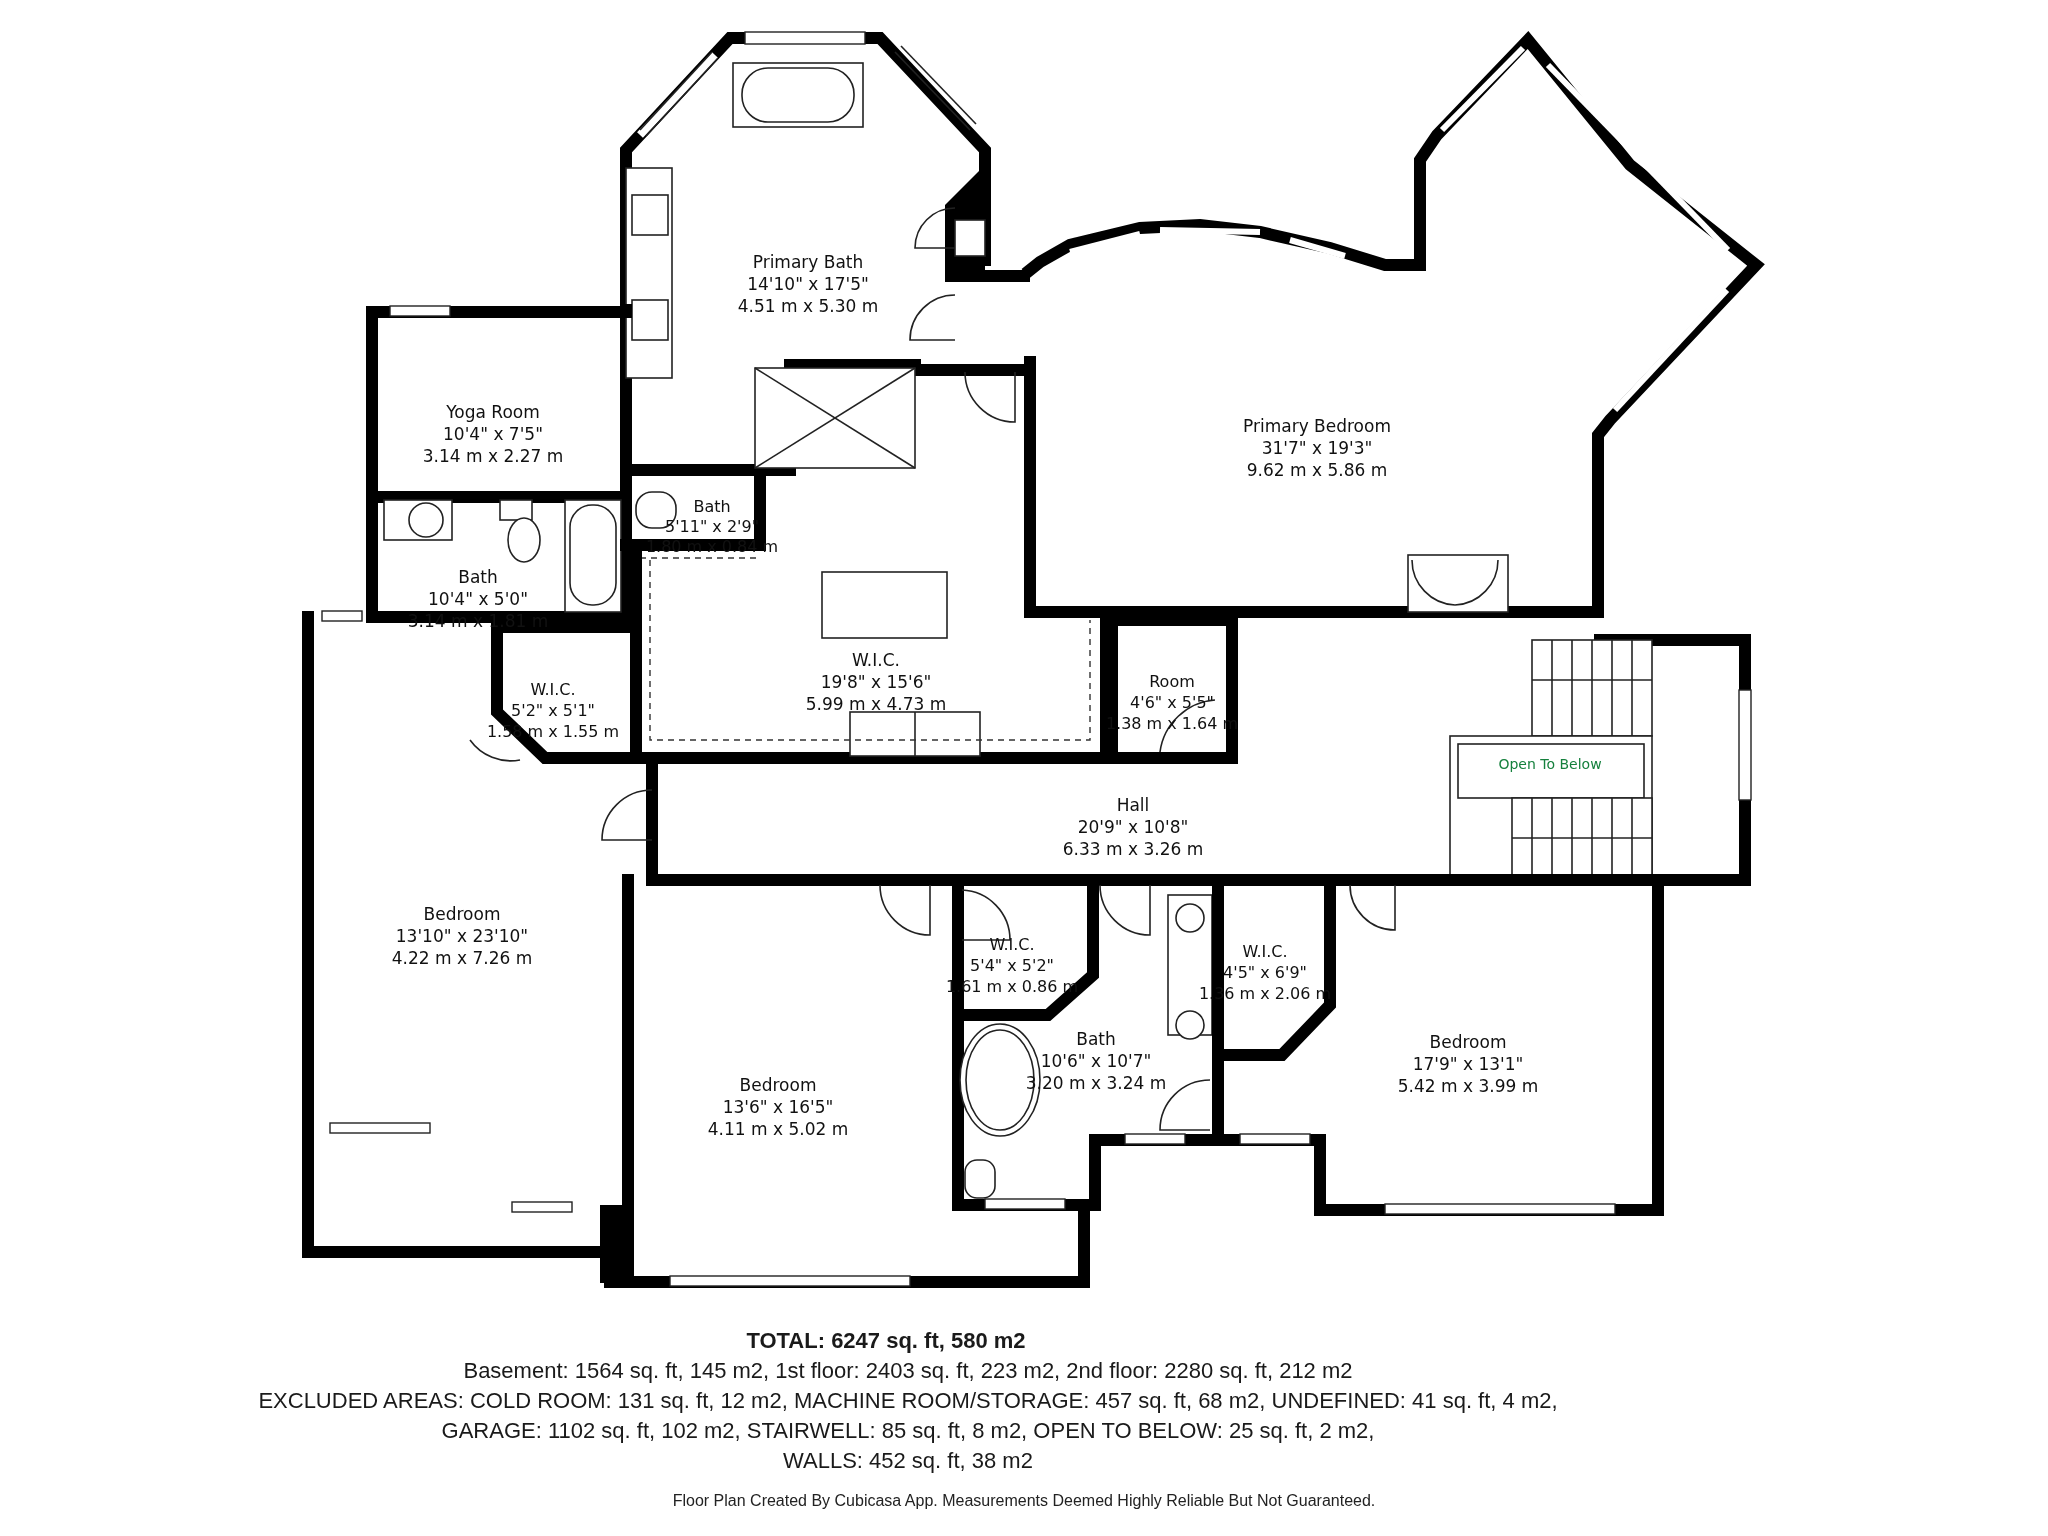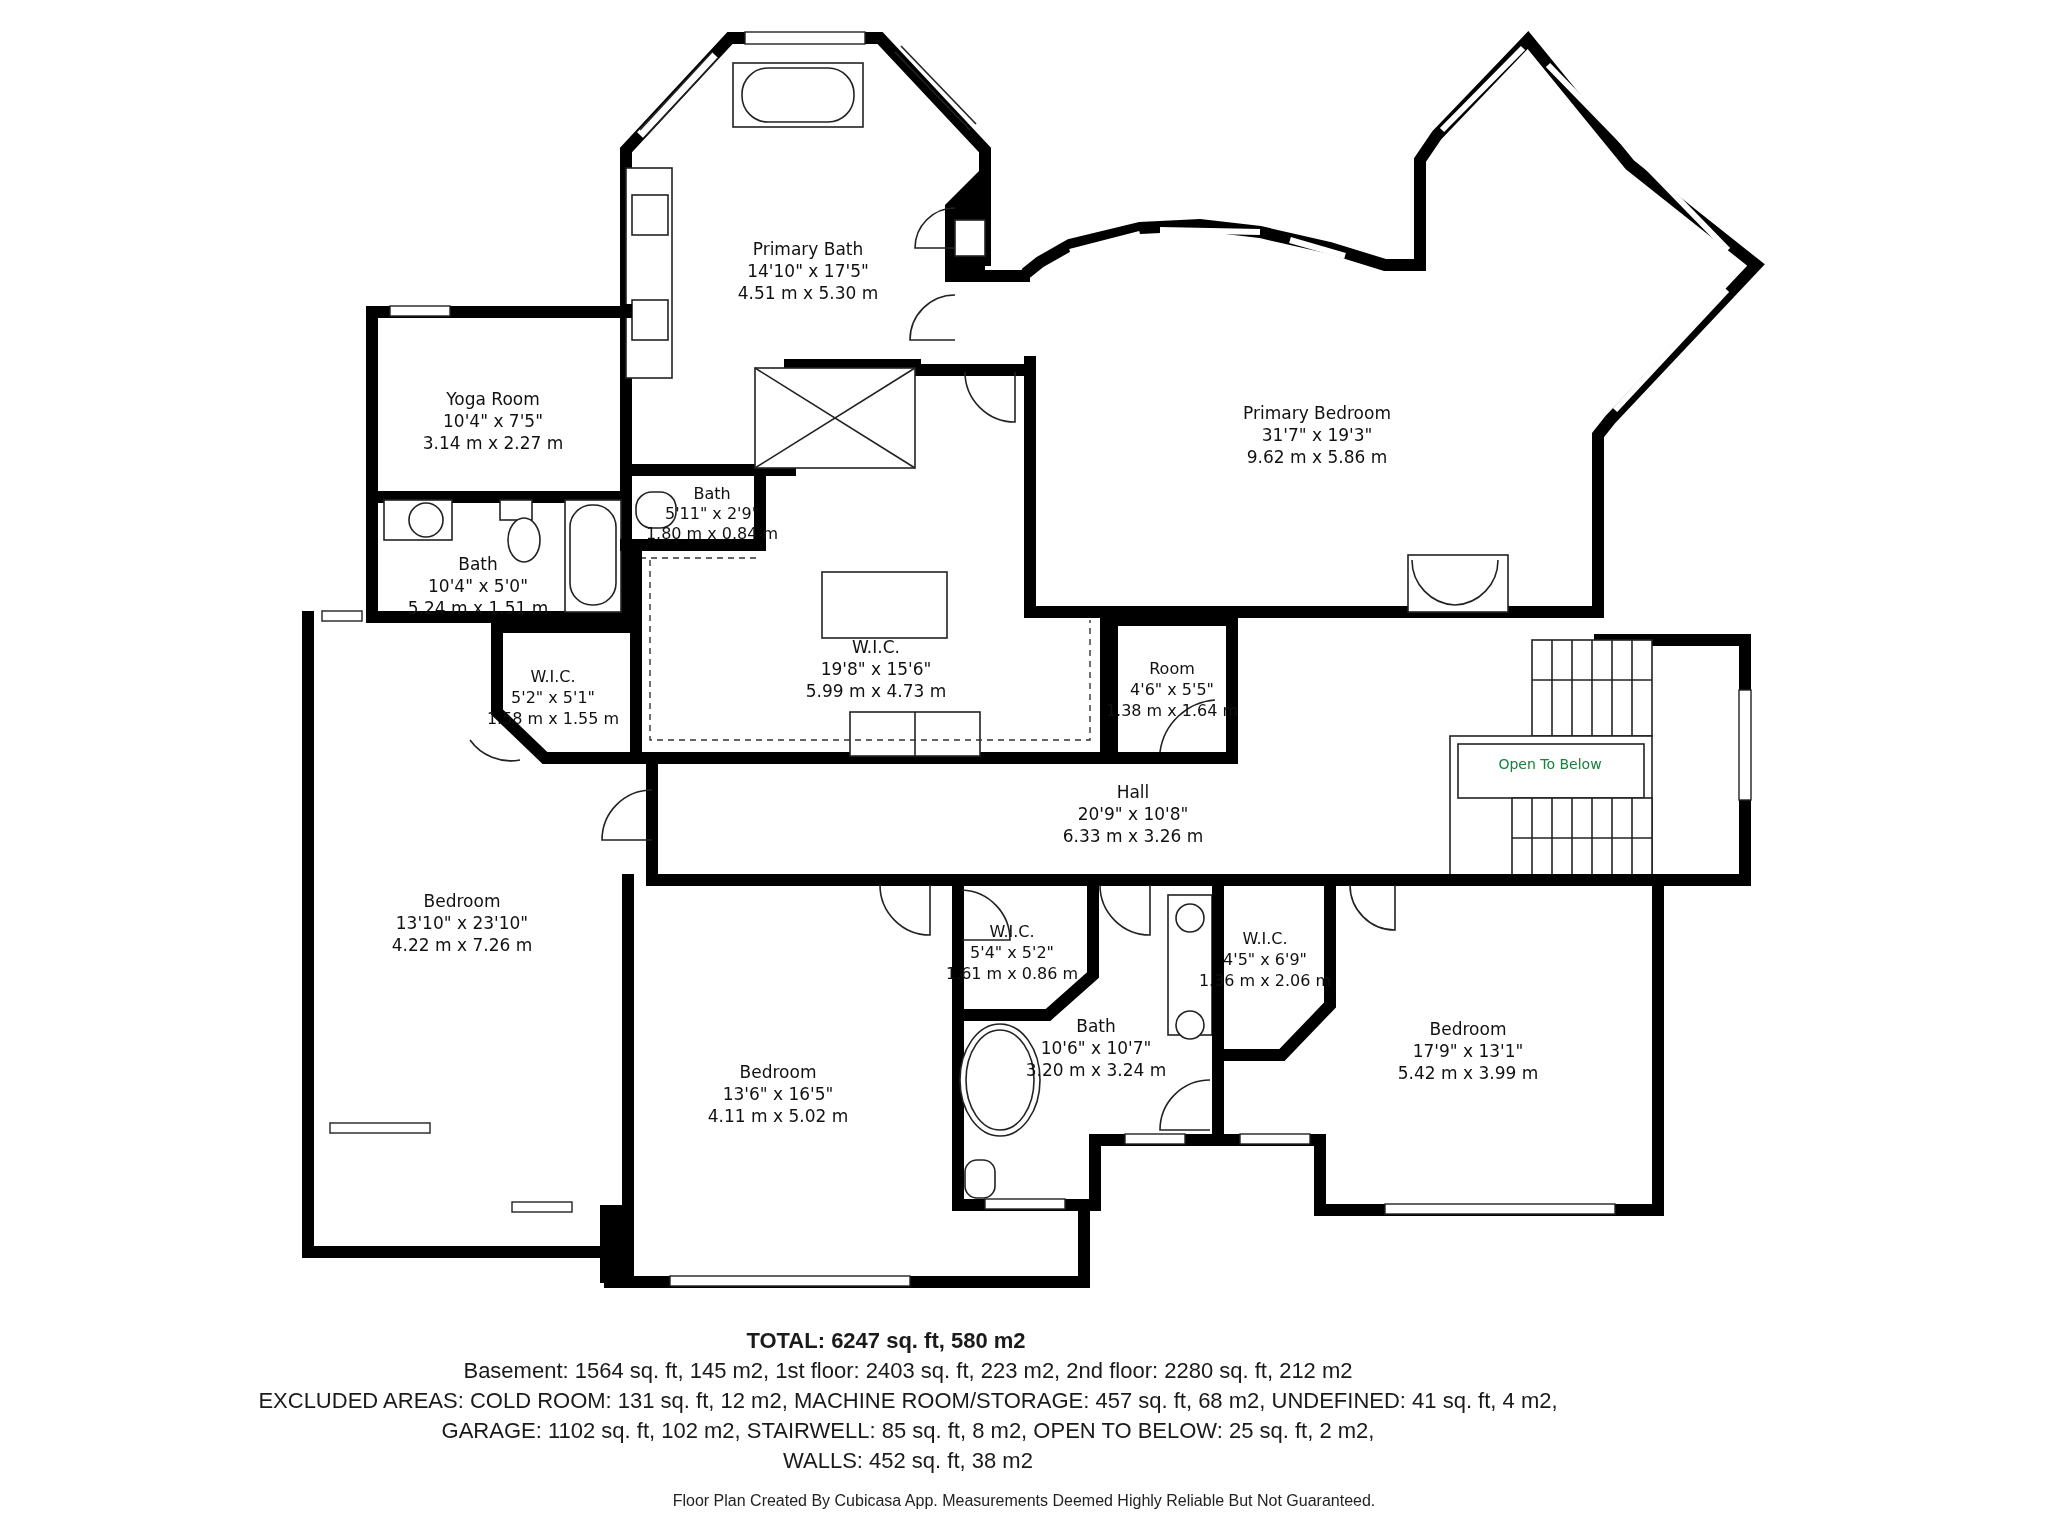--- a/index.html
+++ b/index.html
@@ -6,21 +6,21 @@
   body { width: 2048px; height: 1536px; position: relative; overflow: hidden;
          font-family: "DejaVu Sans", "Liberation Sans", sans-serif; color: #1a1a1a; }
   #plan { position: absolute; left: 0; top: 0; width: 2048px; height: 1300px; }
   .wall { fill: none; stroke: #000; stroke-width: 12; stroke-linejoin: miter; stroke-linecap: square; }
   .thin { fill: none; stroke: #222; stroke-width: 1.6; }
   .dash { fill: none; stroke: #333; stroke-width: 1.4; stroke-dasharray: 6 5; }
   .win { fill: #fff; stroke: #222; stroke-width: 1.4; }
   .solid { fill: #000; }
   .fixture { fill: #fff; stroke: #222; stroke-width: 1.6; }
   .room-label { position: absolute; text-align: center; font-size: 17px; line-height: 22px;
-                transform: translateX(-50%); white-space: nowrap; color: #111; }
+                transform: translateX(-50%); white-space: nowrap; color: #111; margin-top: 13px; }
   .room-label div { display: block; }
   .open-label { position: absolute; font-size: 14px; color: #15803d; transform: translateX(-50%); white-space: nowrap; text-align: right; }
   #summary { position: absolute; left: 0; top: 1326px; width: 1772px; text-align: center; }
   #summary .total { font-family: "Liberation Sans", sans-serif; font-weight: bold; font-size: 22px; line-height: 30px; }
   #summary .line { font-family: "Liberation Sans", sans-serif; font-size: 22px; line-height: 30px; margin-left: 44px; }
   #credit { position: absolute; left: 0; top: 1492px; width: 2048px; text-align: center;
             font-family: "Liberation Sans", sans-serif; font-size: 16px; color: #222; }
 </style>
 </head>
 <body>
@@ -165,21 +165,21 @@
   <div>3.14 m x 2.27 m</div>
 </div>
 <div class="room-label" style="left:712px;top:484px;font-size:16px;line-height:20px">
   <div>Bath</div>
   <div>5'11" x 2'9"</div>
   <div>1.80 m x 0.84 m</div>
 </div>
 <div class="room-label" style="left:478px;top:553px">
   <div>Bath</div>
   <div>10'4" x 5'0"</div>
-  <div>5.24 m x 1.51 m</div>
+  <div>3.14 m x 1.81 m</div>
 </div>
 <div class="room-label" style="left:876px;top:636px">
   <div>W.I.C.</div>
   <div>19'8" x 15'6"</div>
   <div>5.99 m x 4.73 m</div>
 </div>
 <div class="room-label" style="left:553px;top:666px;font-size:16px;line-height:21px">
   <div>W.I.C.</div>
   <div>5'2" x 5'1"</div>
   <div>1.58 m x 1.55 m</div>

